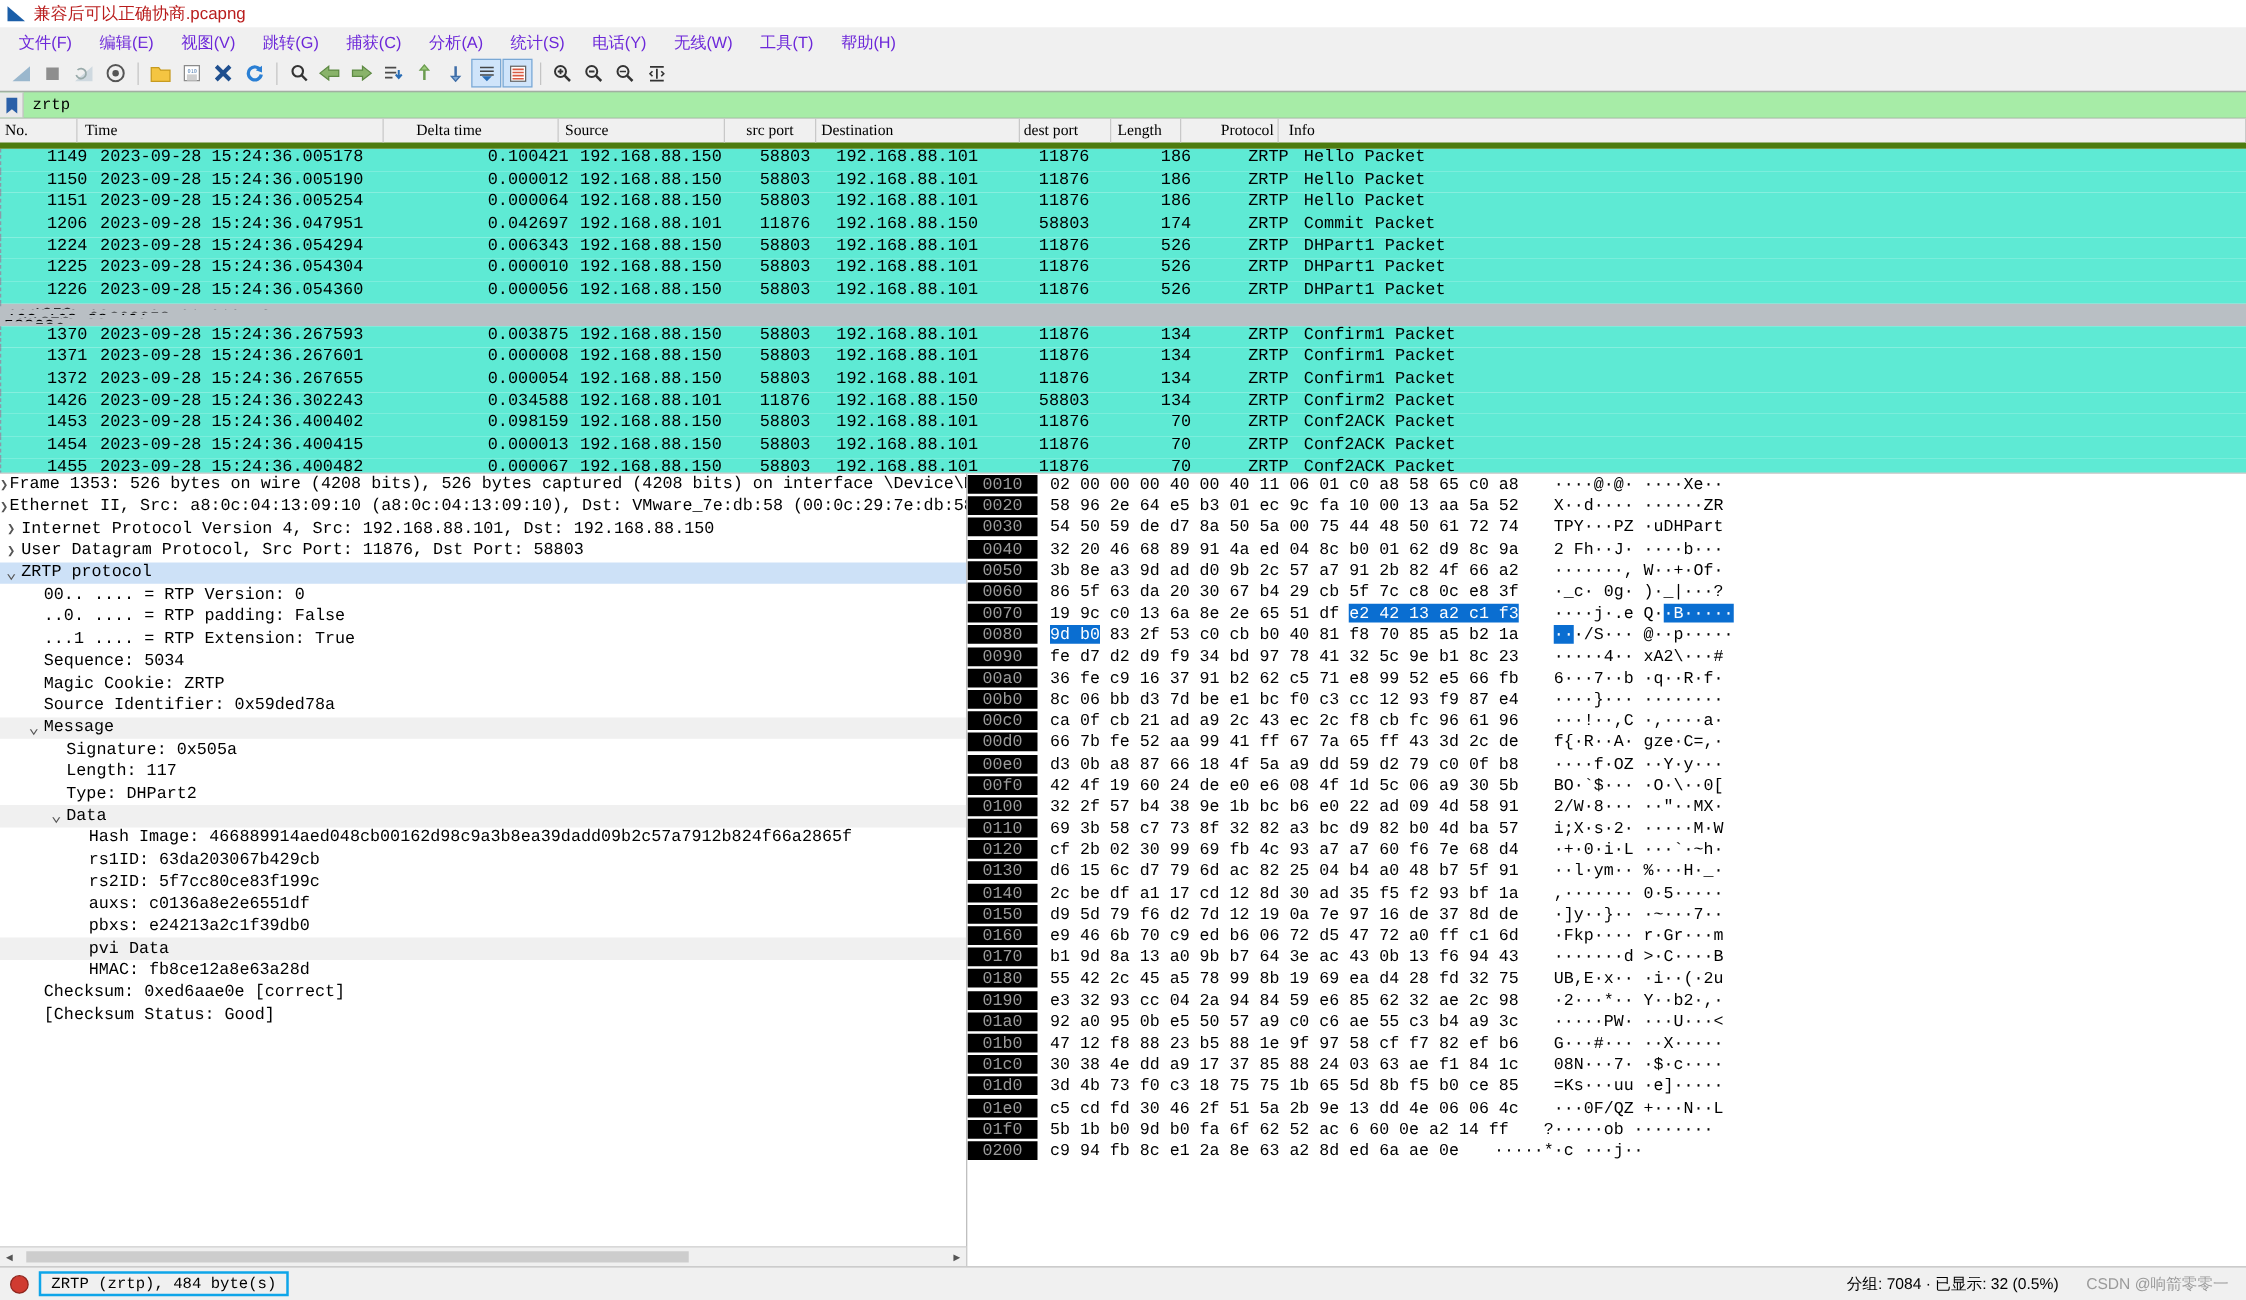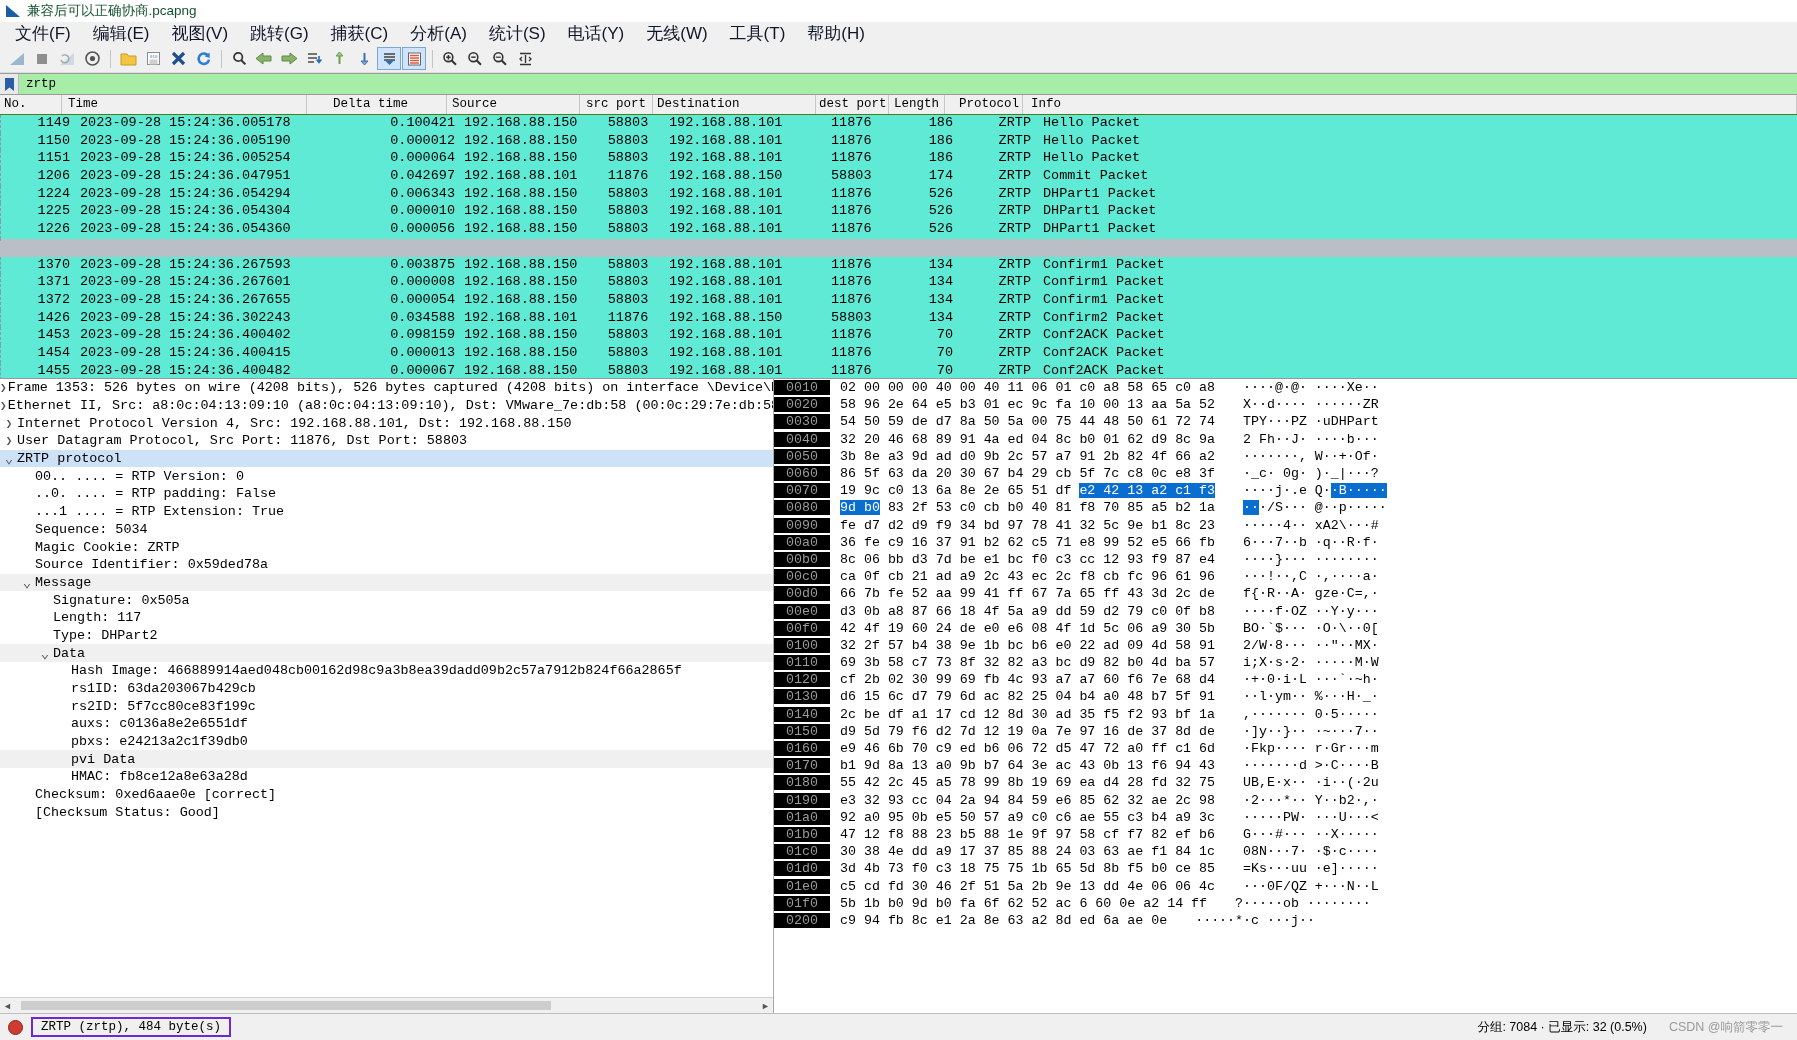--- a/index.html
+++ b/index.html
@@ -9,41 +9,41 @@
     font-family:"Liberation Sans", sans-serif;
     font-size:13px;color:#000;
     -webkit-font-smoothing:none;
   }
   .app{width:1797px;height:1040px;display:flex;flex-direction:column;background:#f0f0f0;}
 
   
   .titlebar{height:22px;display:flex;align-items:center;gap:6px;padding:0 6px;background:#ffffff;}
   .tb-icon{width:15px;height:13px;position:relative;}
   .tb-icon .fin{position:absolute;left:0;top:0;width:0;height:0;border-left:14px solid #1b5ea8;border-top:12px solid transparent;}
-  .tb-title{font-size:13.5px;color:#14532d;letter-spacing:0;}
+  .tb-title{font-size:13.5px;color:#b91c1c;letter-spacing:0;}
 
   
   .menubar{height:23px;display:flex;align-items:center;padding:0 4px;background:#f0f0f0;}
-  .menu-item{padding:2px 11px;font-size:17px;color:#0f172a;cursor:default;white-space:nowrap;}
+  .menu-item{padding:2px 11px;font-size:13px;color:#6d28d9;cursor:default;white-space:nowrap;}
 
   
   .toolbar{height:27px;display:flex;align-items:center;padding:0 5px;background:#f0f0f0;border-bottom:1px solid #dcdcdc;}
   .tbtn{width:24px;height:23px;display:flex;align-items:center;justify-content:center;margin-right:1px;position:relative;}
   .tbtn.sel{background:#cfe4fa;border:1px solid #7aa8d4;box-sizing:border-box;}
   .tsep{width:1px;height:18px;background:#c4c4c4;margin:0 5px;}
   .tbtn svg{display:block;}
 
   
   .filterbar{height:20px;display:flex;align-items:stretch;background:#a7eca7;border-top:1px solid #9c9c9c;border-bottom:1px solid #9c9c9c;}
   .filter-bookmark{width:18px;background:#e9e9e9;display:flex;align-items:center;justify-content:center;border-right:1px solid #bbb;}
   .filter-input{flex:1;background:#a7eca7;border:none;outline:none;font-family:"Liberation Mono",monospace;font-size:12.5px;color:#000;padding-left:7px;}
 
   
   .pktlist{height:283px;background:#fff;display:flex;flex-direction:column;border-bottom:1px solid #999;}
-  .plist-head{height:19px;display:flex;background:#f0f0f0;border-bottom:1px solid #4d7c0f;font-family:Liberation Mono, monospace;font-size:12.5px;}
+  .plist-head{height:19px;display:flex;background:#f0f0f0;border-bottom:5px solid #4d7c0f;font-family:Liberation Serif, serif;font-size:12.5px;}
   .plist-head div{padding:2px 3px 0 4px;box-sizing:border-box;border-right:1px solid #c8c8c8;overflow:hidden;white-space:nowrap;}
   .plist-body{flex:1;overflow:hidden;}
   .prow{height:17.7px;display:flex;background:#5eead4;font-family:"Liberation Mono",monospace;font-size:13.5px;white-space:nowrap;}
   .prow.sel{background:#b9bfc4;flex-direction:column;}
   .prow > div{padding:0 4px;box-sizing:border-box;overflow:hidden;}
   .c-no{width:62px;text-align:right;}
   .c-time{width:245px;text-align:left;padding-left:6px !important;}
   .c-delta{width:120px;text-align:right;margin-left:20px;}
   .c-src{width:133px;text-align:left;padding-left:5px !important;}
   .c-sport{width:73px;text-align:center;padding-left:3px !important;}
@@ -76,21 +76,21 @@
 
   
   .hscroll{height:15px;background:#f0f0f0;border-top:1px solid #cfcfcf;display:flex;align-items:center;}
   .hs-arrow{width:15px;height:15px;display:flex;align-items:center;justify-content:center;color:#555;font-size:9px;}
   .hs-track{flex:1;height:13px;background:#f0f0f0;position:relative;}
   .hs-thumb{position:absolute;left:6px;top:2px;height:9px;width:530px;background:#cdcdcd;}
 
   
   .statusbar{height:26px;display:flex;align-items:center;background:#f0f0f0;border-top:1px solid #c0c0c0;padding:0 8px;gap:8px;}
   .st-dot{width:13px;height:13px;border-radius:50%;background:#d03b31;border:1px solid #8f251d;}
-  .st-box{border:2px solid #6d28d9;padding:1px 8px;font-family:"Liberation Mono",monospace;font-size:12.5px;color:#000;}
+  .st-box{border:2px solid #0ea5e9;padding:1px 8px;font-family:"Liberation Mono",monospace;font-size:12.5px;color:#000;}
   .st-spacer{flex:1;}
   .st-right{font-size:12.5px;color:#000;padding-right:14px;}
   .st-wm{font-size:12.5px;color:#9a9a9a;padding-right:6px;}
 </style>
 </head>
 <body>
 
 <div class="app">
 
   <div class="titlebar">

